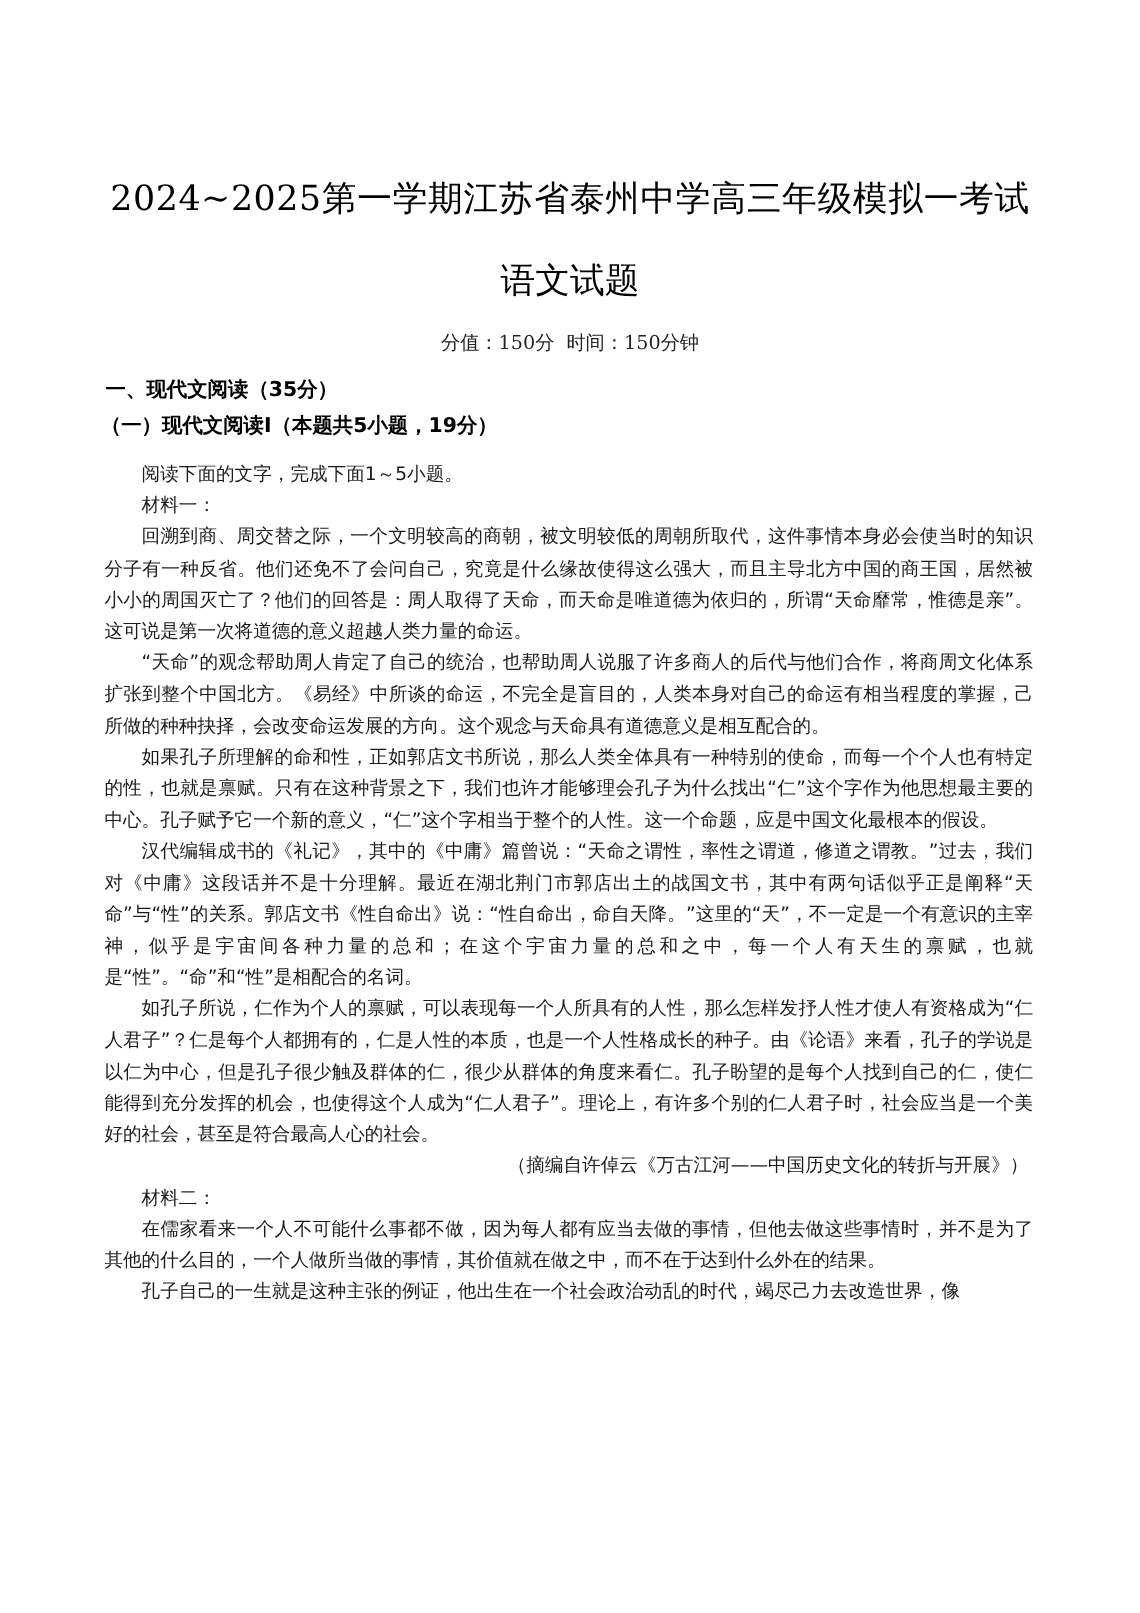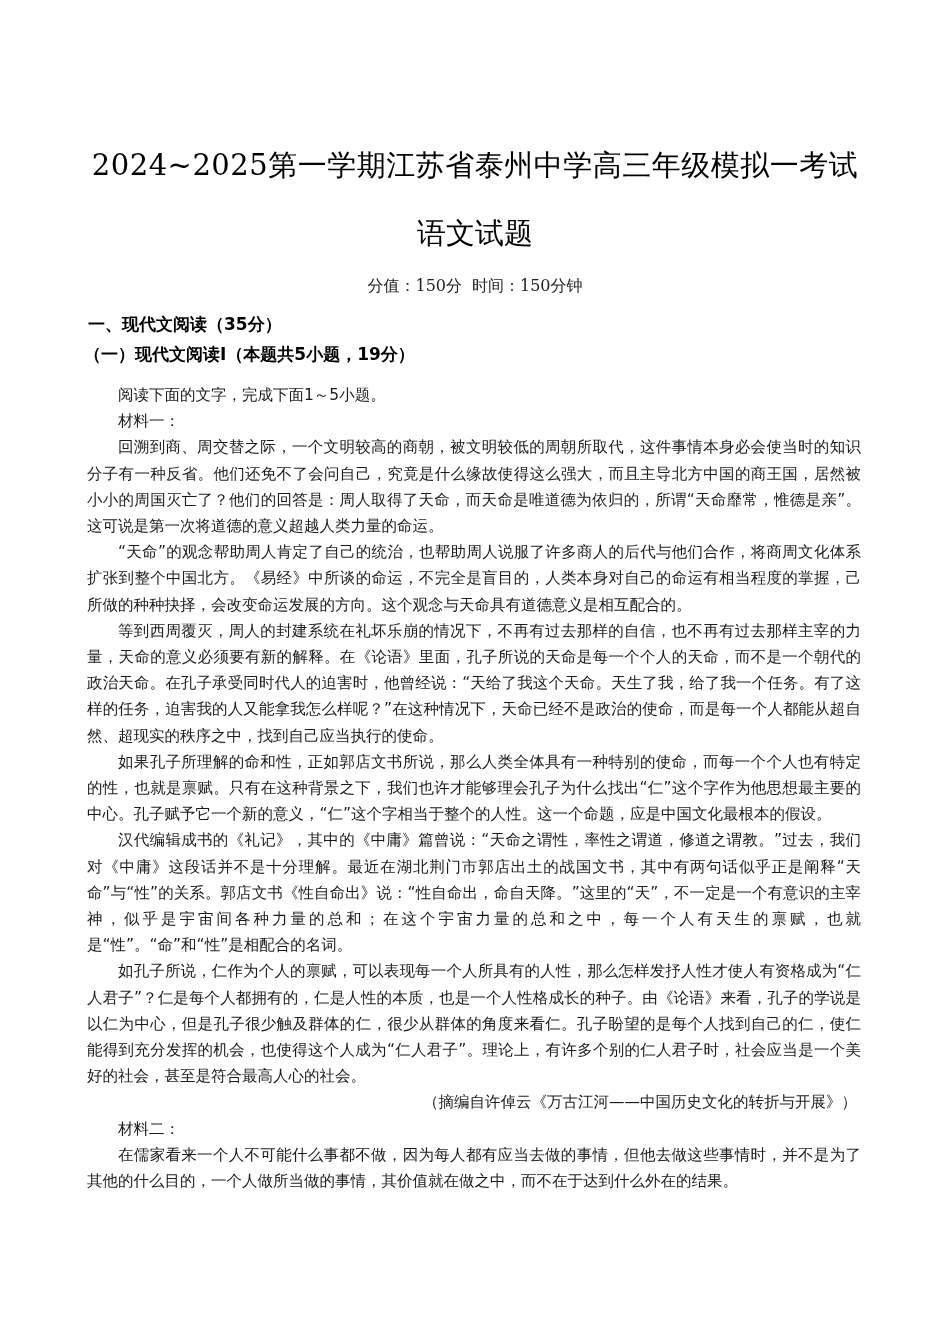--- a/index.html
+++ b/index.html
@@ -45,22 +45,22 @@
   <div class="meta"><span>分值：150分</span><span>时间：150分钟</span></div>
 
   <div class="h1">一、现代文阅读（35分）</div>
   <div class="h2">（一）现代文阅读Ⅰ（本题共5小题，19分）</div>
 
   <div class="body-text">
     <p>阅读下面的文字，完成下面1～5小题。</p>
     <p class="label">材料一：</p>
     <p>回溯到商、周交替之际，一个文明较高的商朝，被文明较低的周朝所取代，这件事情本身必会使当时的知识分子有一种反省。他们还免不了会问自己，究竟是什么缘故使得这么强大，而且主导北方中国的商王国，居然被小小的周国灭亡了？他们的回答是：周人取得了天命，而天命是唯道德为依归的，所谓“天命靡常，惟德是亲”。这可说是第一次将道德的意义超越人类力量的命运。</p>
     <p>“天命”的观念帮助周人肯定了自己的统治，也帮助周人说服了许多商人的后代与他们合作，将商周文化体系扩张到整个中国北方。《易经》中所谈的命运，不完全是盲目的，人类本身对自己的命运有相当程度的掌握，己所做的种种抉择，会改变命运发展的方向。这个观念与天命具有道德意义是相互配合的。</p>
-    <p>等到西周覆灭，周人的封建系统在礼坏乐崩的情况下，不再有过去那样的自信，也不再有过去那样主宰的力量，天命的意义必须要有新的解释。在《论语》里面，孔子所说的天命是每一个个人的天命，而不是一个朝代的政治天命。在孔子承受同时代人的迫害时，他曾经说：“天给了我这个天命。天生了我，给了我一个任务。有了这样的任务，迫害我的人又能拿我怎么样呢？”在这种情况下，天命已经不是政治的使命，而是每一个人都能从超自然、超现实的秩序之中，找到自己应当执行的使命。</p>
     <p>如果孔子所理解的命和性，正如郭店文书所说，那么人类全体具有一种特别的使命，而每一个个人也有特定的性，也就是禀赋。只有在这种背景之下，我们也许才能够理会孔子为什么找出“仁”这个字作为他思想最主要的中心。孔子赋予它一个新的意义，“仁”这个字相当于整个的人性。这一个命题，应是中国文化最根本的假设。</p>
     <p>汉代编辑成书的《礼记》，其中的《中庸》篇曾说：“天命之谓性，率性之谓道，修道之谓教。”过去，我们对《中庸》这段话并不是十分理解。最近在湖北荆门市郭店出土的战国文书，其中有两句话似乎正是阐释“天命”与“性”的关系。郭店文书《性自命出》说：“性自命出，命自天降。”这里的“天”，不一定是一个有意识的主宰神，似乎是宇宙间各种力量的总和；在这个宇宙力量的总和之中，每一个人有天生的禀赋，也就是“性”。“命”和“性”是相配合的名词。</p>
     <p>如孔子所说，仁作为个人的禀赋，可以表现每一个人所具有的人性，那么怎样发抒人性才使人有资格成为“仁人君子”？仁是每个人都拥有的，仁是人性的本质，也是一个人性格成长的种子。由《论语》来看，孔子的学说是以仁为中心，但是孔子很少触及群体的仁，很少从群体的角度来看仁。孔子盼望的是每个人找到自己的仁，使仁能得到充分发挥的机会，也使得这个人成为“仁人君子”。理论上，有许多个别的仁人君子时，社会应当是一个美好的社会，甚至是符合最高人心的社会。</p>
     <p class="source">（摘编自许倬云《万古江河——中国历史文化的转折与开展》）</p>
     <p class="label">材料二：</p>
     <p>在儒家看来一个人不可能什么事都不做，因为每人都有应当去做的事情，但他去做这些事情时，并不是为了其他的什么目的，一个人做所当做的事情，其价值就在做之中，而不在于达到什么外在的结果。</p>
+    <p>孔子自己的一生就是这种主张的例证，他出生在一个社会政治动乱的时代，竭尽己力去改造世界，像</p>
   </div>
 
 </div>
 
 </body></html>

